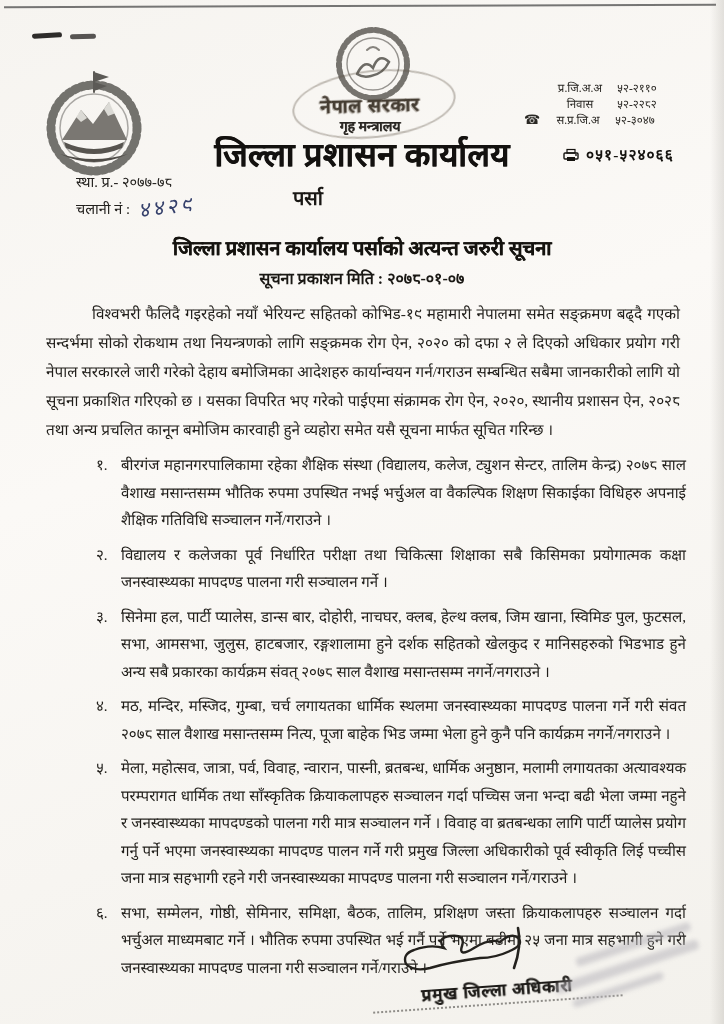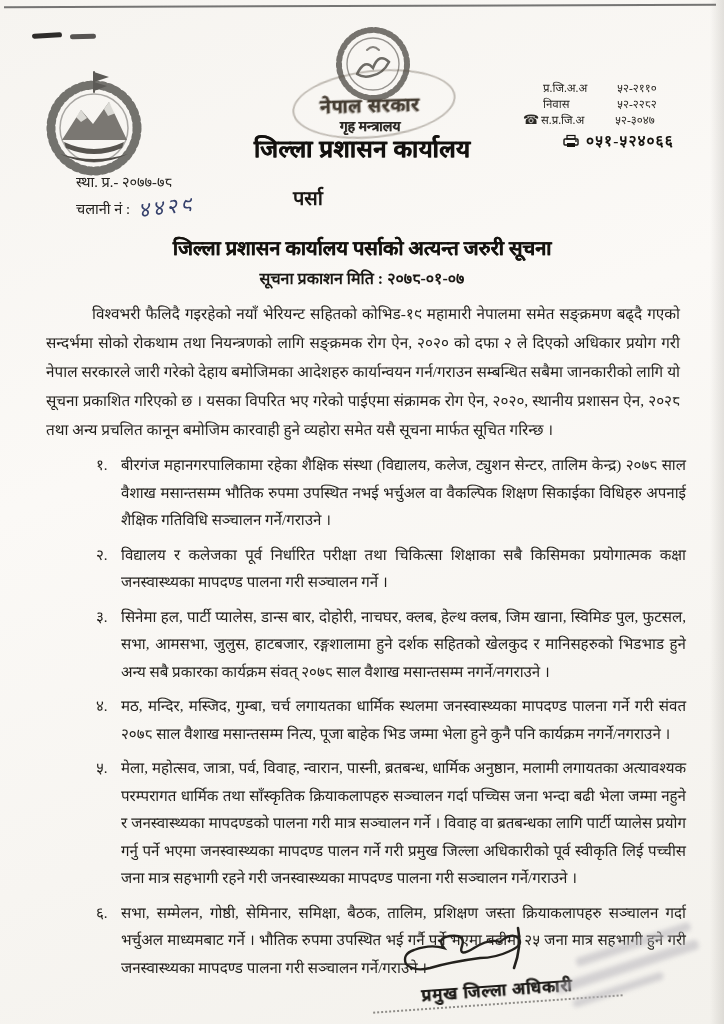--- a/index.html
+++ b/index.html
@@ -35,34 +35,34 @@
   .seal-text{position:absolute;left:250px;top:92px;width:240px;text-align:center;}
   .gov-line{font-size:19px;font-weight:700;color:#453d33;transform:rotate(-1.5deg);
     letter-spacing:1px;text-shadow:1px 0 0 rgba(70,58,44,.5),-1px 1px 0 rgba(70,58,44,.35);
     filter:blur(.3px);}
   .ministry-line{font-size:14px;font-weight:700;color:#2a2723;margin-top:-2px;
     text-shadow:.5px 0 0 rgba(40,36,30,.6);}
   .stamp-ring{position:absolute;left:292px;top:70px;width:160px;height:64px;
     border:2px solid rgba(90,78,62,.35);border-radius:50%;transform:rotate(-6deg);
     filter:blur(.6px);}
   .office-title{position:absolute;left:0;top:131px;width:724px;text-align:center;
-    font-size:24px;font-weight:700;color:#13110f;letter-spacing:.5px;
+    font-size:33px;font-weight:700;color:#13110f;letter-spacing:.5px;
     text-shadow:.6px 0 0 #13110f;}
   .district{position:absolute;left:0;top:184px;width:616px;text-align:center;
     font-size:20px;font-weight:700;color:#191714;}
   .ref-block{position:absolute;left:76px;top:170px;font-size:14.5px;line-height:25px;color:#23211e;}
   .chalani-row{white-space:nowrap;}
   .chalani-number{display:inline-block;font-size:21px;color:#35406b;
     transform:rotate(-7deg) skewX(-10deg);margin-left:6px;letter-spacing:3px;}
   .contact-block{position:absolute;left:543px;top:80px;font-size:11.5px;color:#2a2824;
-    line-height:16px;}
+    line-height:16px;text-align:center;}
   .contact-row{display:flex;align-items:center;}
   .contact-row .lbl{width:74px;}
   .contact-row .icon{width:18px;margin-left:-20px;font-size:13px;}
-  .fax-row{margin-top:5px;display:flex;align-items:center;font-size:15.5px;
+  .fax-row{margin-top:19px;display:flex;align-items:center;font-size:15.5px;
     font-weight:700;color:#15130f;letter-spacing:1px;padding-left:20px;}
   .fax-row svg{margin-right:7px;}
 
   
   .docbody{position:absolute;left:0;top:234px;width:724px;}
   .notice-heading{text-align:center;font-size:20px;font-weight:700;color:#15130f;
     text-shadow:.4px 0 0 #15130f;}
   .notice-date{text-align:center;font-size:16px;font-weight:700;margin-top:6px;color:#1a1814;}
   .intro{margin:10px 44px 8px 46px;font-size:15.3px;line-height:29px;text-align:justify;
     text-indent:46px;color:#201e1a;}

